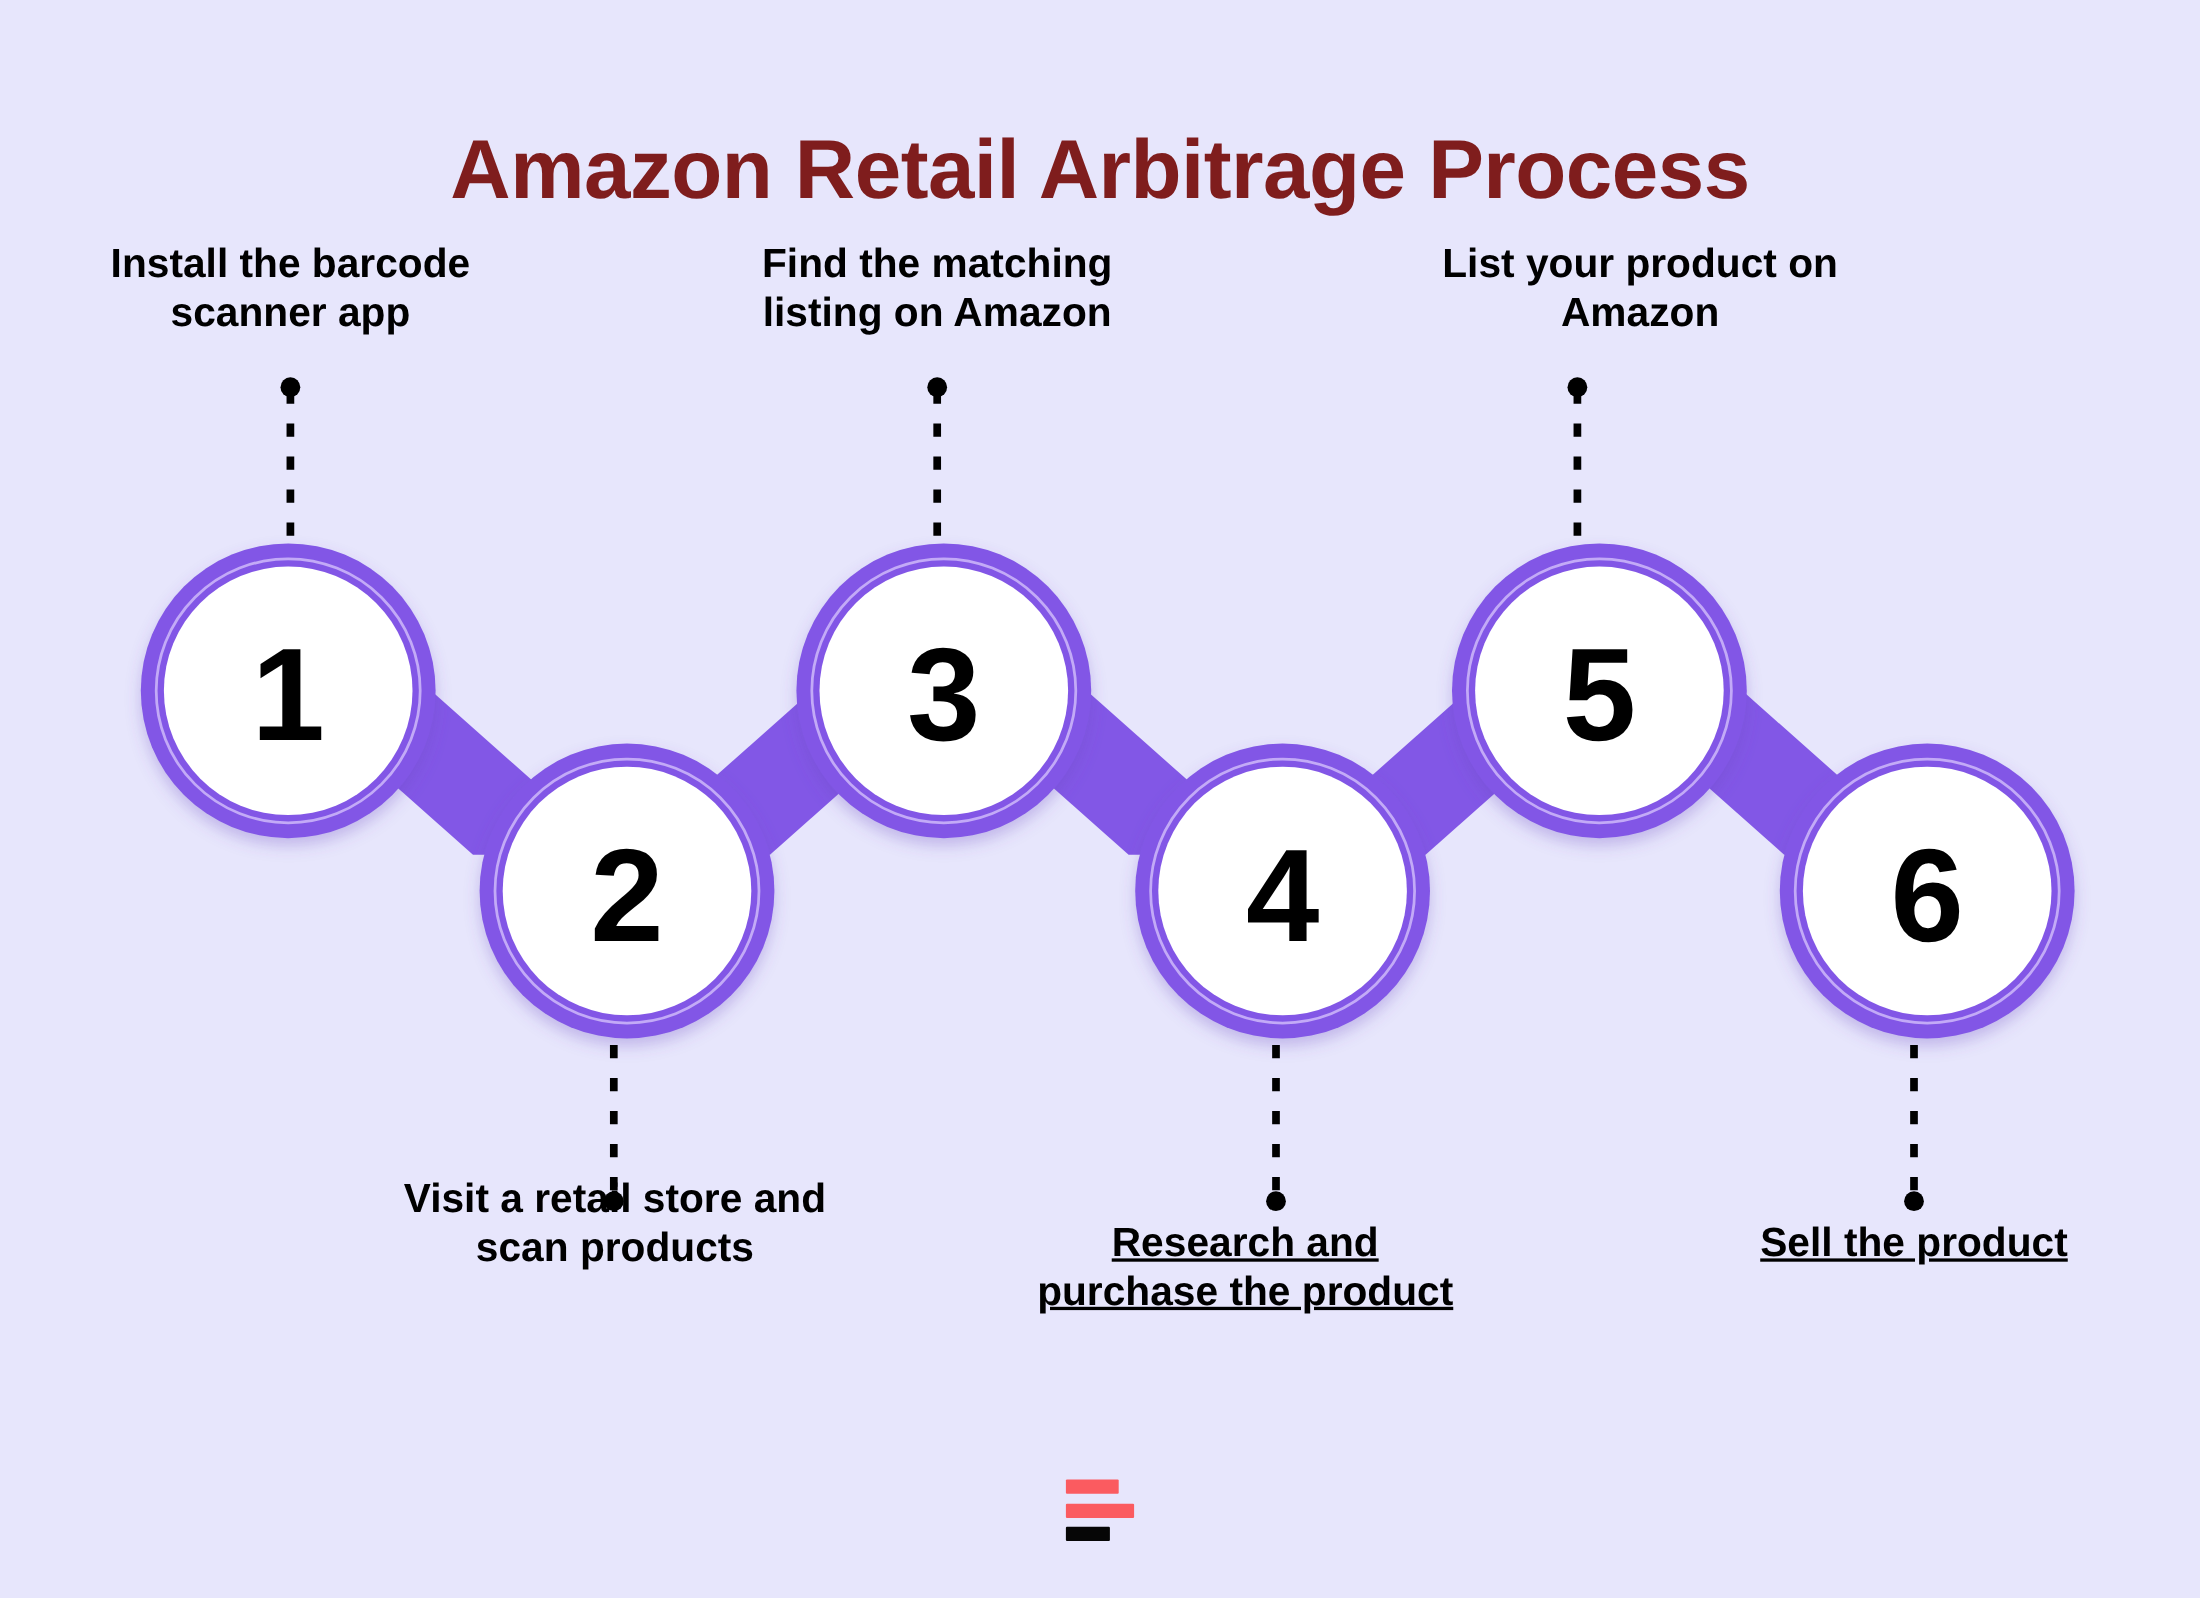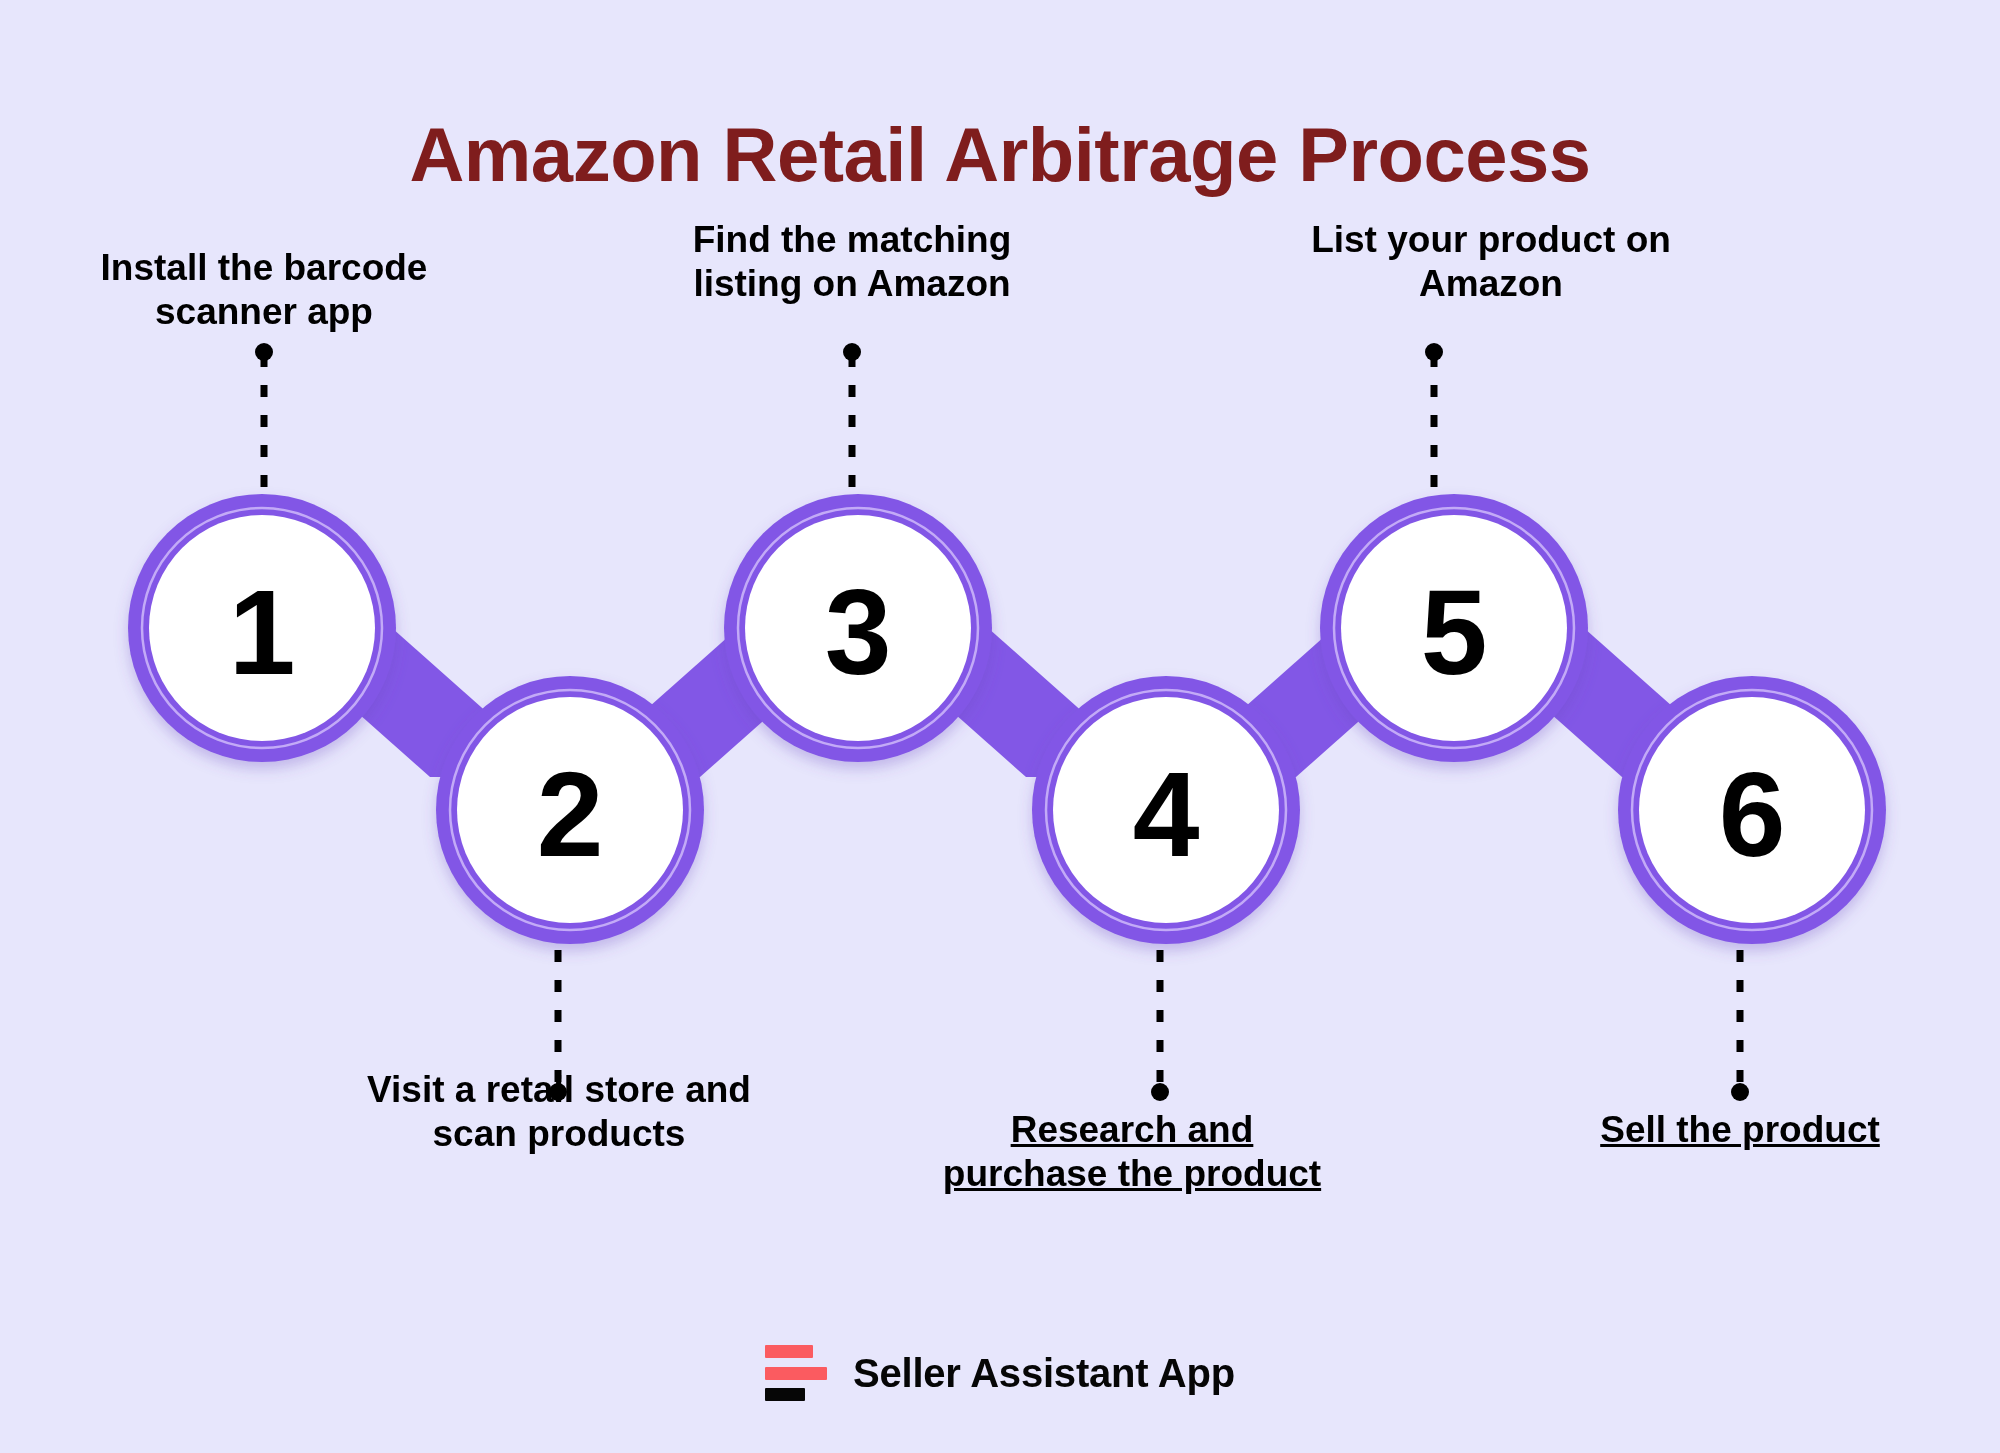--- a/index.html
+++ b/index.html
@@ -178,34 +178,33 @@
     <g>
       <line x1="1434" y1="355" x2="1434" y2="492" stroke="#000000" stroke-width="7" stroke-dasharray="12 18" stroke-linecap="butt"></line>
       <circle cx="1434" cy="352" r="9" fill="#000000"></circle>
     </g>
     <g>
       <line x1="1740" y1="950" x2="1740" y2="1088" stroke="#000000" stroke-width="7" stroke-dasharray="12 18" stroke-linecap="butt"></line>
       <circle cx="1740" cy="1092" r="9" fill="#000000"></circle>
     </g>
   </svg>
 
-  <div class="step-label" style="left:44px; top:218px; width:440px;margin-top:28px;">Install the barcode<br>scanner app</div>
+  <div class="step-label" style="left:44px; top:218px; width:440px;">Install the barcode<br>scanner app</div>
 
   <div class="step-label" style="left:325px; top:1068px; width:468px;">Visit a retail store and<br>scan products</div>
 
   <div class="step-label" style="left:632px; top:218px; width:440px;">Find the matching<br>listing on Amazon</div>
 
   <div class="step-label" style="left:898px; top:1108px; width:468px;text-decoration:underline;">Research and<br>purchase the product</div>
 
   <div class="step-label" style="left:1271px; top:218px; width:440px;">List your product on<br>Amazon</div>
 
   <div class="step-label" style="left:1506px; top:1108px; width:468px;text-decoration:underline;">Sell the product</div>
 
   <div class="footer-brand">
     <div class="brand-mark">
       <div class="brand-bar b1"></div>
       <div class="brand-bar b2"></div>
       <div class="brand-bar b3"></div>
     </div>
-    <div class="brand-name">Seller Assistant App</div>
   </div>
 
 </div>
 
 </body></html>

